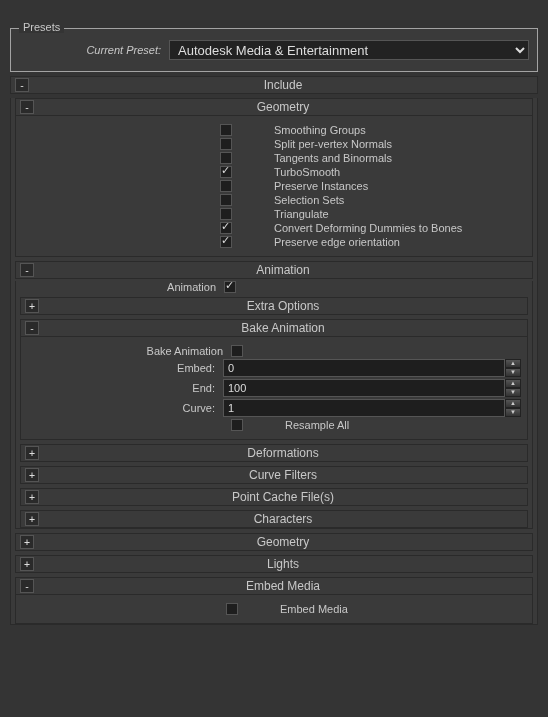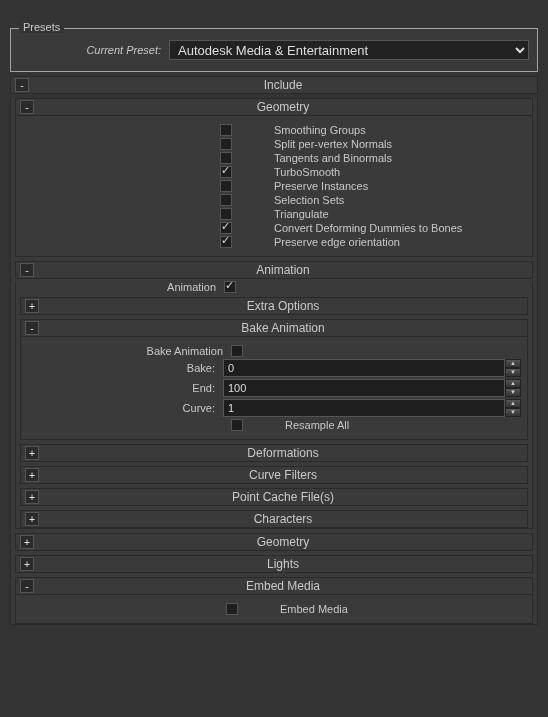--- a/index.html
+++ b/index.html
@@ -158,21 +158,21 @@
               <div class="section-title">Bake Animation</div>
             </div>
             <div class="section-body">
 
               <div class="check-row">
                 <div class="indent" style="text-align:right;padding-right:8px;"><span>Bake Animation</span></div>
                 <input type="checkbox" style="">
               </div>
 
               <div class="spin-row">
-                <div class="spin-label">Bake:</div>
+                <div class="spin-label">Embed:</div>
                 <input class="spin-input" value="0" style="">
                 <div class="spinner-btns">
                     <div class="spin-btn">▲</div>
                     <div class="spin-btn">▼</div>
                   </div>
               </div>
 
               <div class="spin-row">
                 <div class="spin-label">End:</div>
                 <input class="spin-input" value="100" style="">

